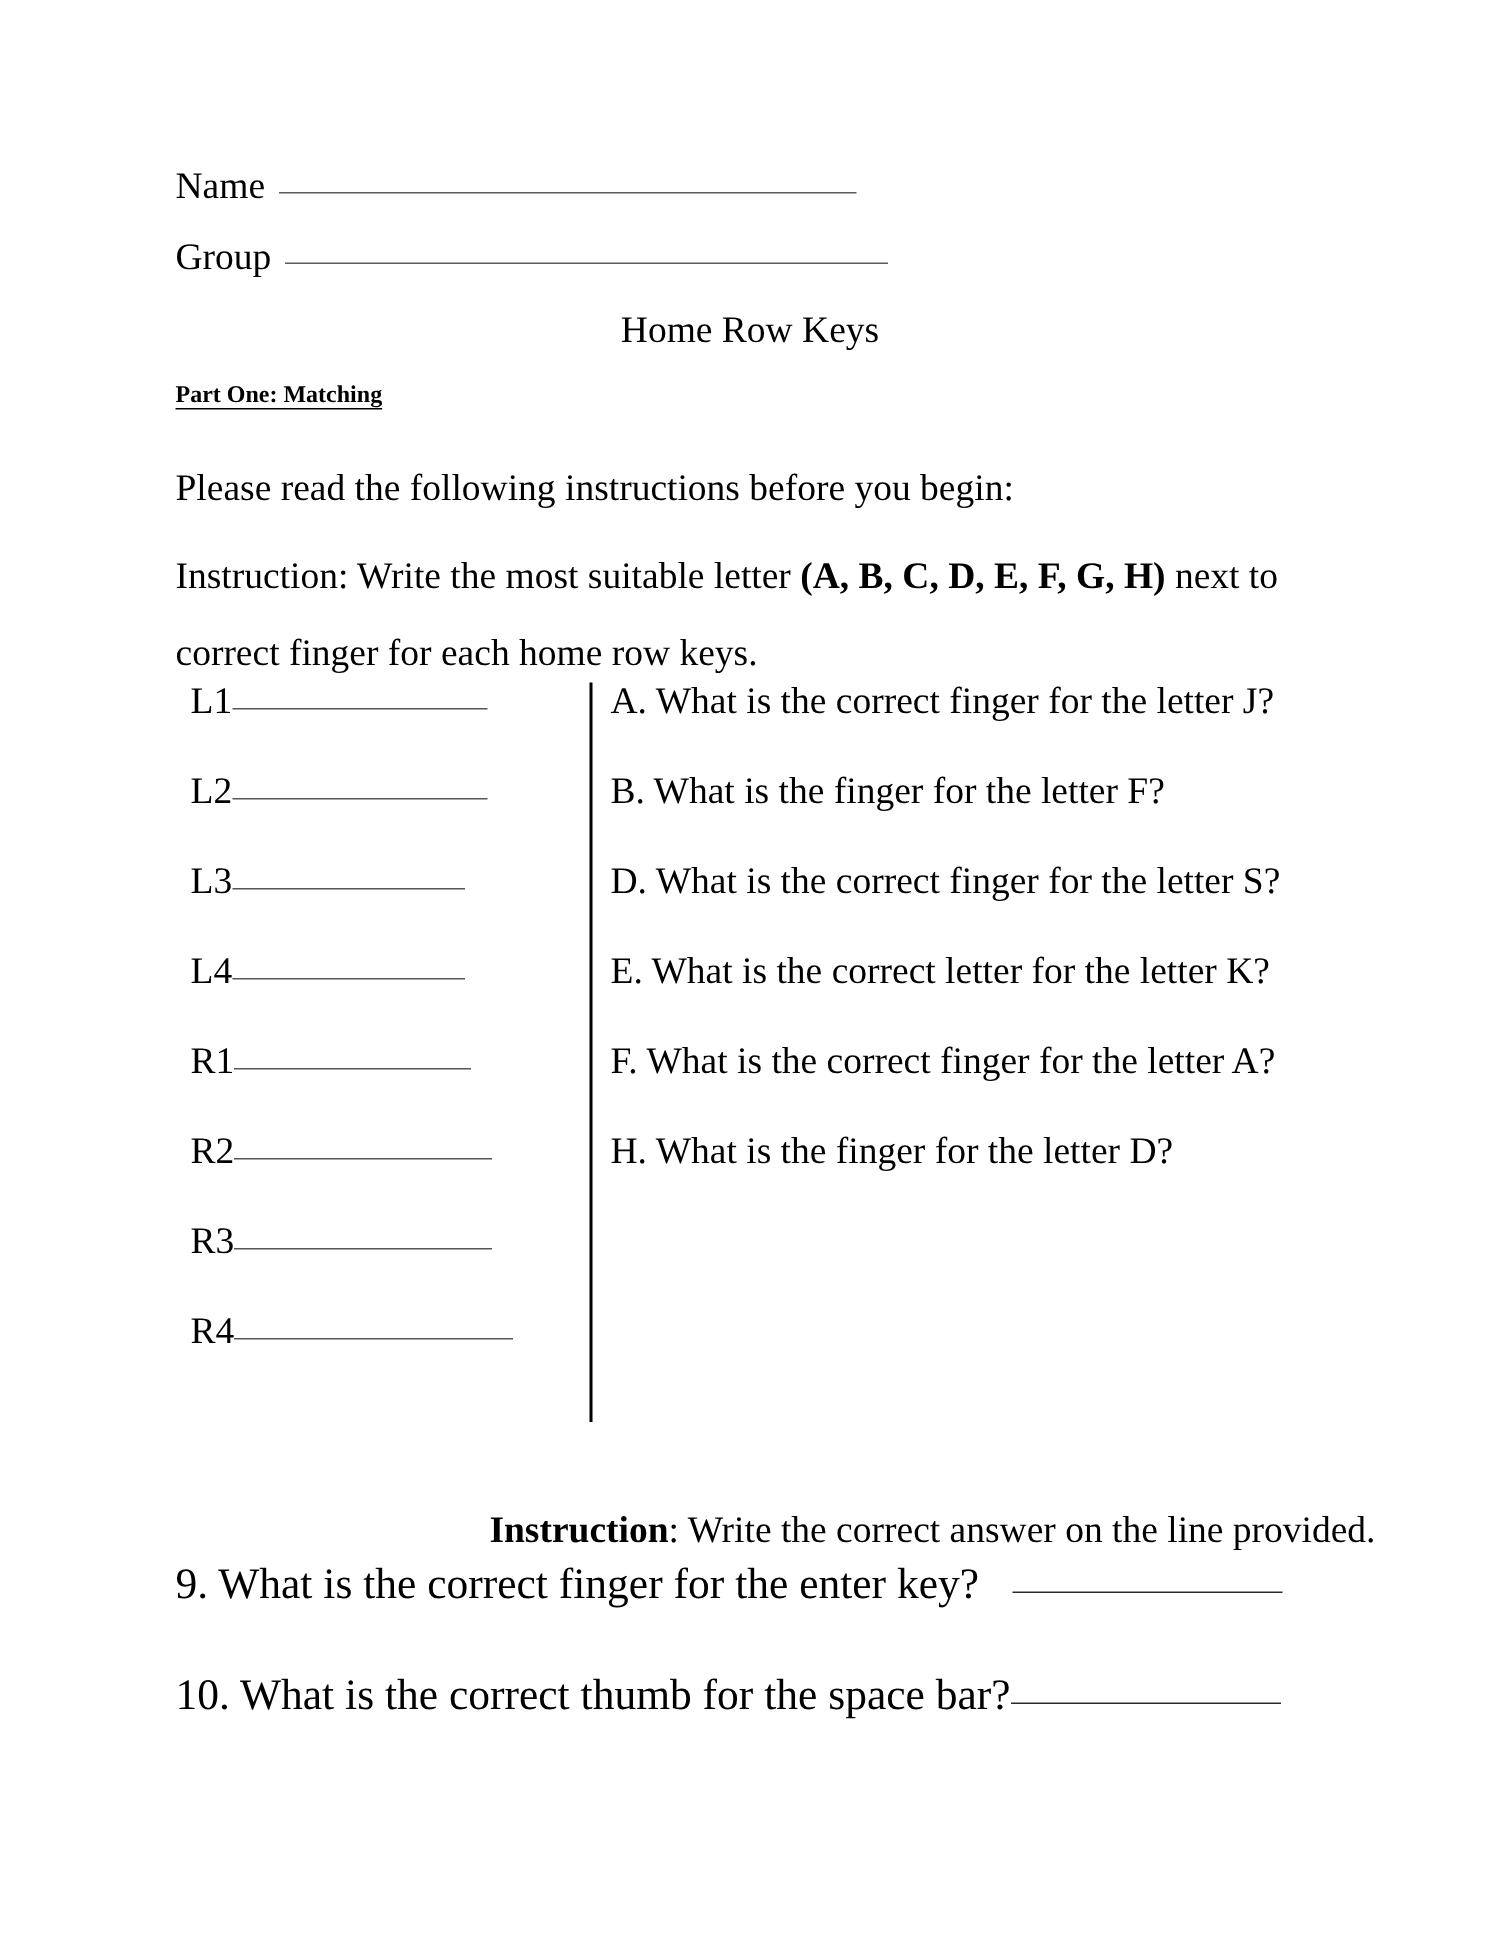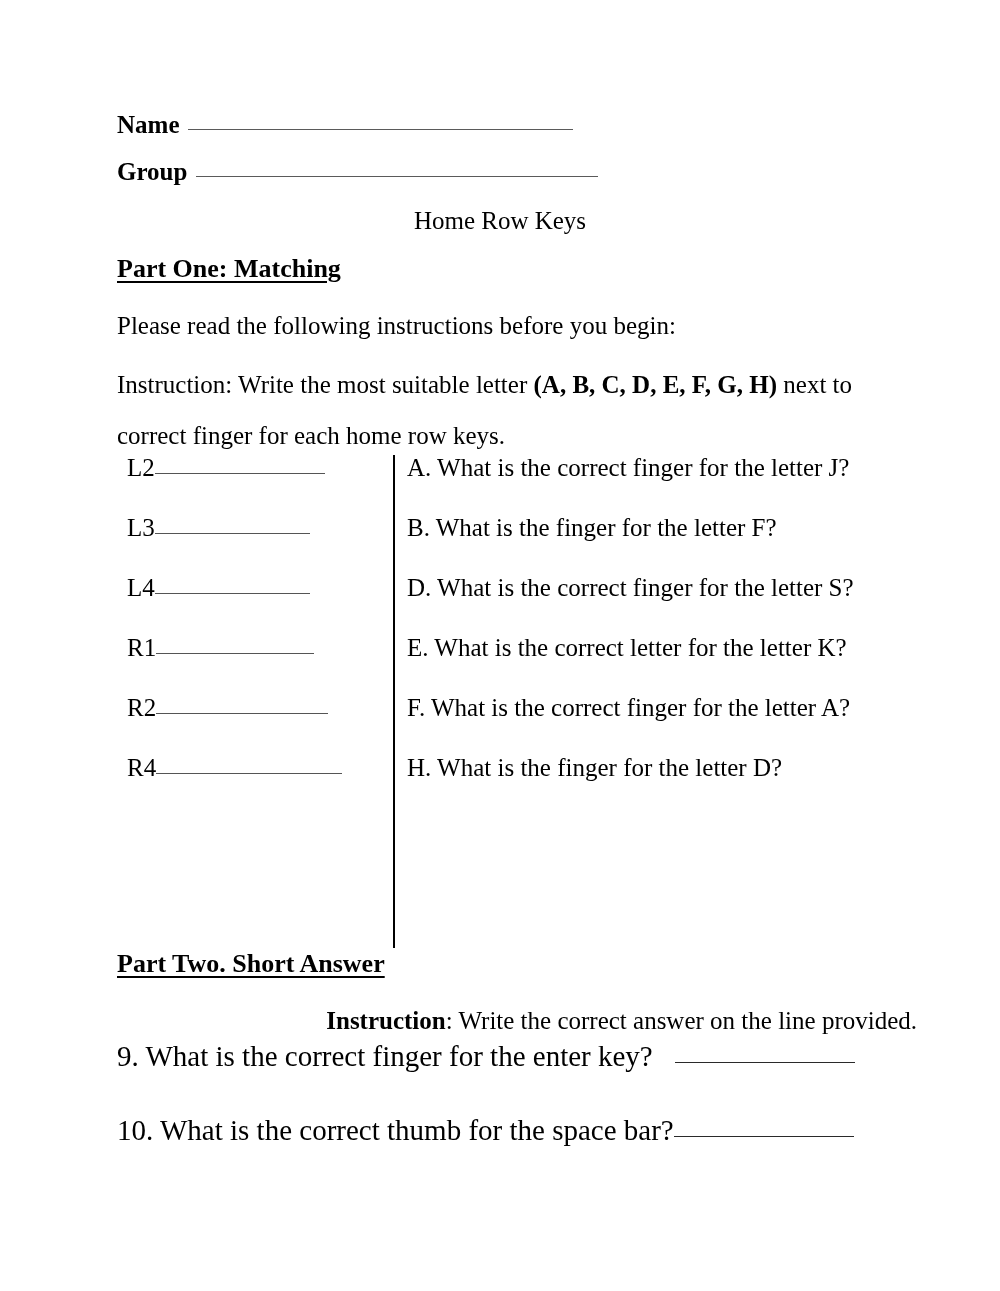--- a/index.html
+++ b/index.html
@@ -30,21 +30,20 @@
   .id-block {
     position: absolute;
     left: 117px;
     top: 112px;
     width: 520px;
   }
   .id-row {
     display: flex;
     align-items: baseline;
     height: 47px;
-    font-weight: bold;
   }
   .id-label {
     font-size: 25px;
     line-height: 1;
     white-space: nowrap;
   }
   .id-rule {
     margin-left: 9px;
     border-bottom: 1.6px solid #5a5a5a;
     height: 0;
@@ -62,21 +61,21 @@
     width: 1000px;
     text-align: center;
     font-size: 25px;
     line-height: 1;
   }
 
   
   .section-heading {
     position: absolute;
     left: 117px;
-    font-size: 26px;
+    font-size: 16px;
     font-weight: bold;
     line-height: 1;
     text-decoration: underline;
     text-underline-offset: 4px;
     white-space: nowrap;
   }
   #part-one-heading { top: 256px; }
   #part-two-heading { top: 951px; }
 
   
@@ -187,57 +186,64 @@
   <div class="para" id="read-instructions">Please read the following instructions before you begin:</div>
 
   <div class="para" id="part-one-instruction"><span>Instruction: Write the most suitable letter </span><b>(A, B, C, D, E, F, G, H)</b><span> next to correct finger for each home row keys.</span></div>
 
   <div class="matching">
 
     <div class="divider"></div>
 
     <div class="match-left">
       <div class="match-item">
+        <span class="slot-label">L1</span>
+        <span class="slot-rule" style="width:170px"></span>
+      </div>
+      <div class="match-item">
         <span class="slot-label">L2</span>
         <span class="slot-rule" style="width:170px"></span>
       </div>
       <div class="match-item">
         <span class="slot-label">L3</span>
         <span class="slot-rule" style="width:155px"></span>
       </div>
       <div class="match-item">
         <span class="slot-label">L4</span>
         <span class="slot-rule" style="width:155px"></span>
       </div>
       <div class="match-item">
         <span class="slot-label">R1</span>
         <span class="slot-rule" style="width:158px"></span>
       </div>
       <div class="match-item">
         <span class="slot-label">R2</span>
+        <span class="slot-rule" style="width:172px"></span>
+      </div>
+      <div class="match-item">
+        <span class="slot-label">R3</span>
         <span class="slot-rule" style="width:172px"></span>
       </div>
       <div class="match-item">
         <span class="slot-label">R4</span>
         <span class="slot-rule" style="width:186px"></span>
       </div>
     </div>
 
     <div class="match-right">
       <div class="q-item">A. What is the correct finger for the letter J?</div>
       <div class="q-item">B. What is the finger for the letter F?</div>
       <div class="q-item">D. What is the correct finger for the letter S?</div>
       <div class="q-item">E. What is the correct letter for the letter K?</div>
       <div class="q-item">F. What is the correct finger for the letter A?</div>
       <div class="q-item">H. What is the finger for the letter D?</div>
     </div>
 
   </div>
 
-  <div class="section-heading" id="part-two-heading">Part Two. Short Answer</div>
 
   <div class="para" id="part-two-instruction"><b>Instruction</b><span>: Write the correct answer on the line provided.</span></div>
 
   <div class="sa-item" id="short-answer-9">
     <span>9. What is the correct finger for the enter key?</span>
     <span class="sa-rule"></span>
   </div>
 
   <div class="sa-item" id="short-answer-10">
     <span>10. What is the correct thumb for the space bar?</span>

